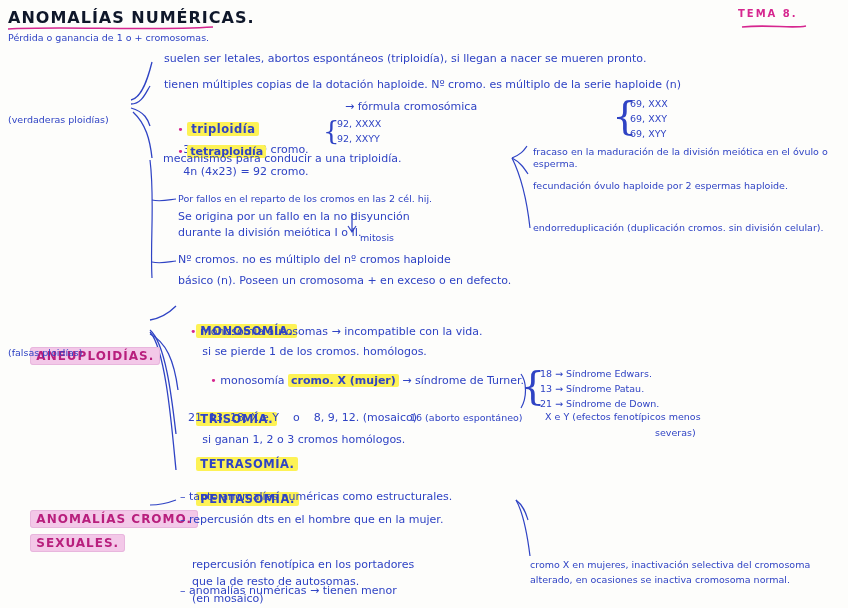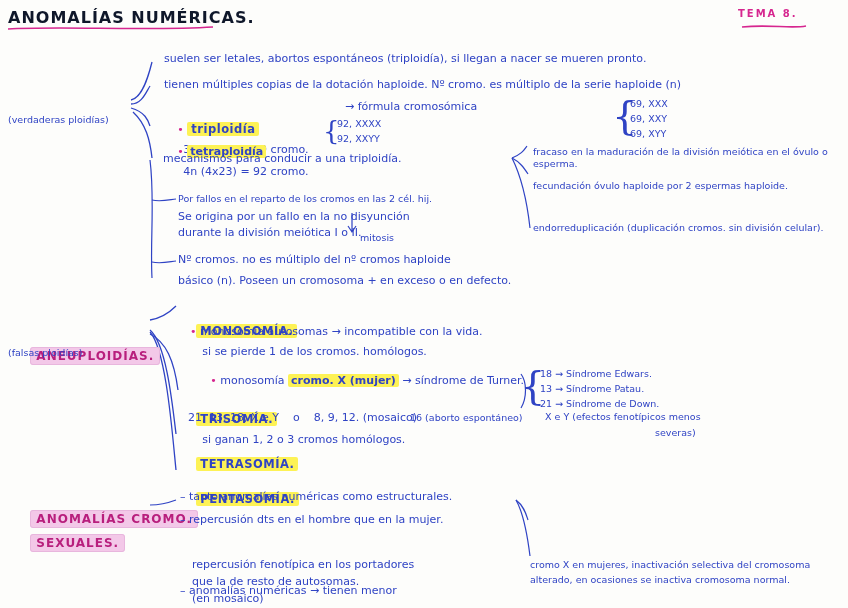--- a/index.html
+++ b/index.html
@@ -75,20 +75,21 @@
 
     <path d="M521 374 C 527 382, 527 398, 521 408" stroke="#2f43c4" stroke-width="1.2" fill="none"></path>
 
     <path d="M516 500 C 524 506, 526 514, 528 520" stroke="#2f43c4" stroke-width="1.2" fill="none"></path>
     <path d="M516 500 C 524 514, 528 540, 530 556" stroke="#2f43c4" stroke-width="1.2" fill="none"></path>
 
     <path d="M150 505 C 160 505, 168 503, 176 500" stroke="#2f43c4" stroke-width="1.2" fill="none"></path>
   </svg>
 
   <div class="t title" style="left:8px;top:8px;">ANOMALÍAS NUMÉRICAS.</div>
+  <div class="t small" style="left:8px;top:32px;">Pérdida o ganancia de 1 o + cromosomas.</div>
   <div class="t tema" style="left:738px;top:8px;">TEMA 8.</div>
 
   <div class="t small" style="left:8px;top:114px;">(verdaderas ploidías)</div>
 
   <div class="t body" style="left:164px;top:52px;">suelen ser letales, abortos espontáneos (triploidía), si llegan a nacer se mueren pronto.</div>
   <div class="t body" style="left:164px;top:78px;">tienen múltiples copias de la dotación haploide. Nº cromo. es múltiplo de la serie haploide (n)</div>
 
   <div class="t" style="left:157px;top:98px;">
     <span class="bullet" style="font-size:11px;"></span><span class="hl-yellow">triploidía</span>
     <span class="body" style="margin-left:6px;">3n (3x23) = 69 cromo.</span>

